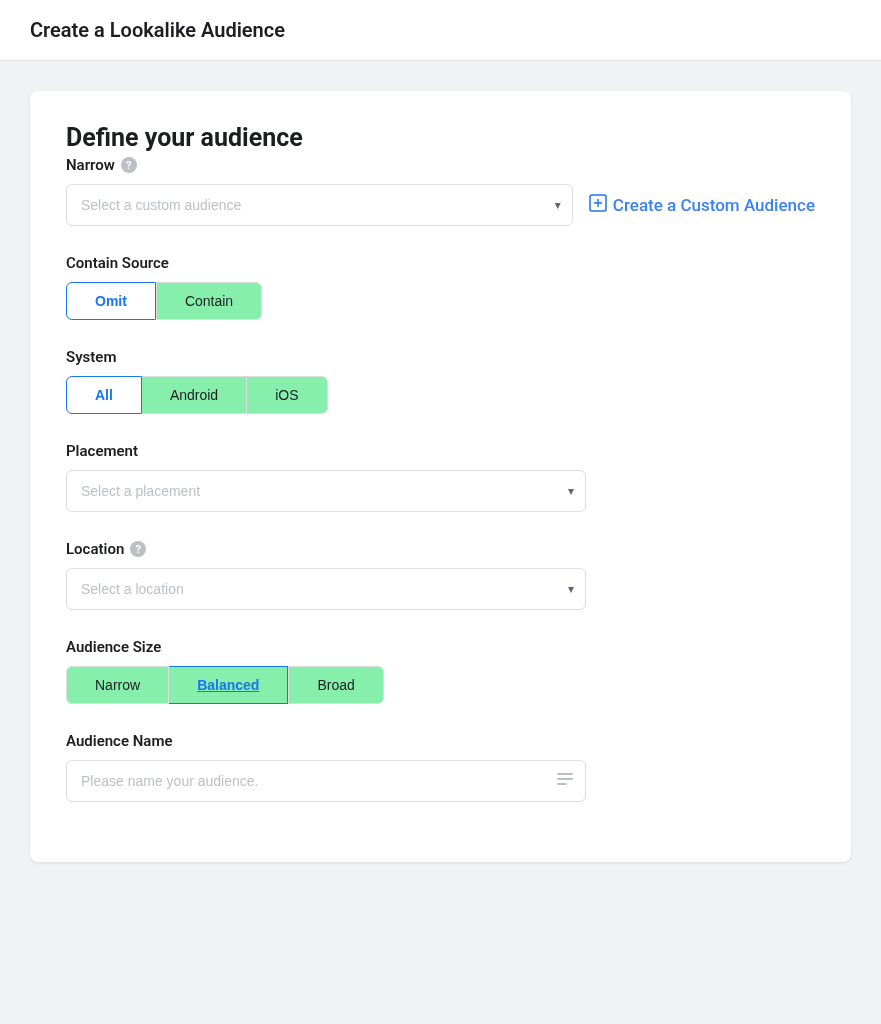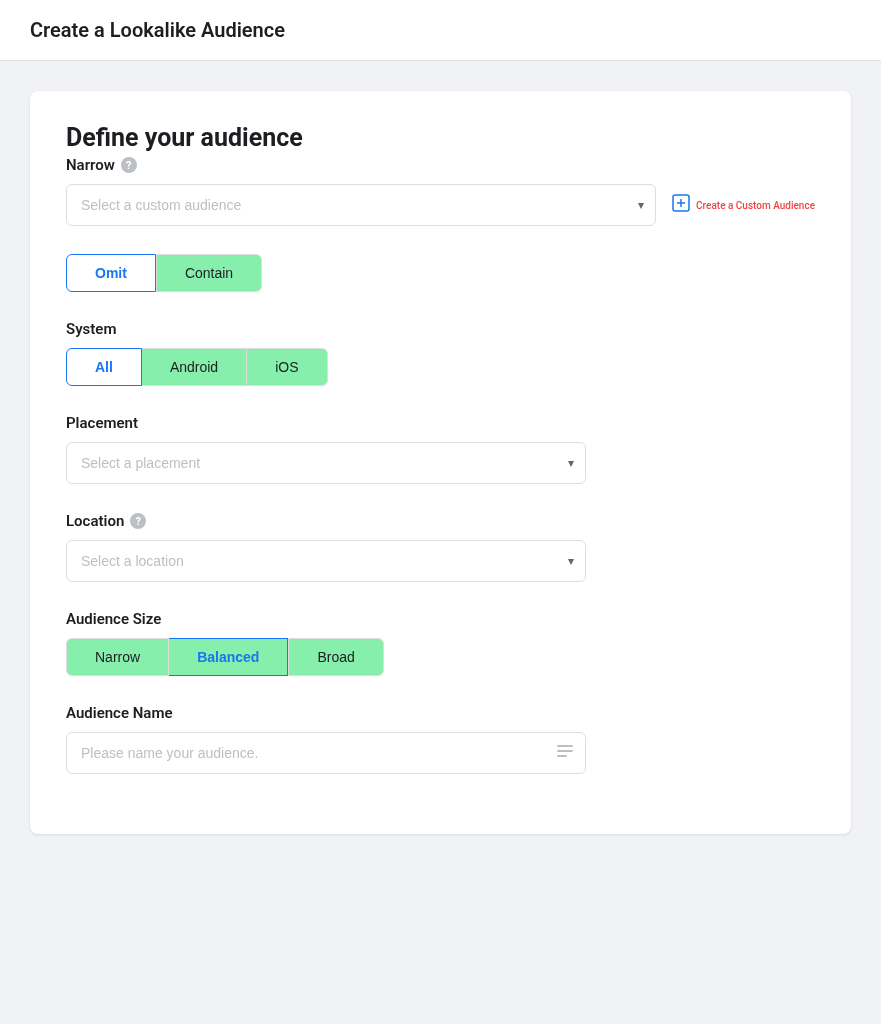--- a/index.html
+++ b/index.html
@@ -110,22 +110,22 @@
       transform: translateY(-50%);
       color: #606770;
       pointer-events: none;
       font-size: 12px;
     }
 
     .create-link {
       display: flex;
       align-items: center;
       gap: 6px;
-      color: #ef4444;
-      font-size: 10px;
+      color: #3b82f6;
+      font-size: 17px;
       font-weight: 500;
       text-decoration: none;
       white-space: nowrap;
       cursor: pointer;
     }
 
     .create-link-icon {
       font-size: 16px;
     }
 
@@ -172,20 +172,21 @@
     .system-group .toggle-btn:nth-child(2) {
       border-left: none;
     }
 
     .audience-size-group .toggle-btn.balanced {
       border-color: #1877f2;
       color: #1877f2;
       font-weight: 600;
       z-index: 1;
       position: relative;
+      text-decoration: underline;
     }
 
     .audience-size-group .toggle-btn.balanced + .toggle-btn {
       border-left: 1px solid #ddd;
     }
 
     .name-input-wrapper {
       position: relative;
     }
 
@@ -256,20 +257,23 @@
               <line x1="5" y1="9" x2="13" y2="9" stroke="#1877f2" stroke-width="1.5"></line>
               <line x1="9" y1="5" x2="9" y2="13" stroke="#1877f2" stroke-width="1.5"></line>
             </svg>
           </span>
           <span>Create a Custom Audience</span>
         </a>
       </div>
     </div>
 
     <div class="field-group">
+      <div class="field-label">
+        <span>Contain Source</span>
+      </div>
       <div class="button-group">
         <button class="toggle-btn active">Omit</button>
         <button class="toggle-btn">Contain</button>
       </div>
     </div>
 
     <div class="field-group">
       <div class="field-label">
         <span>System</span>
       </div>

